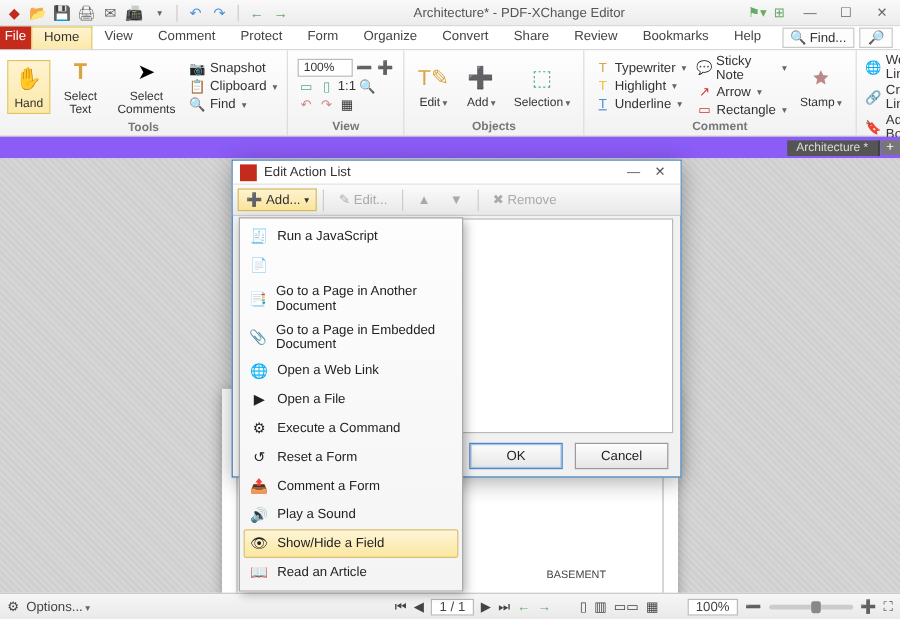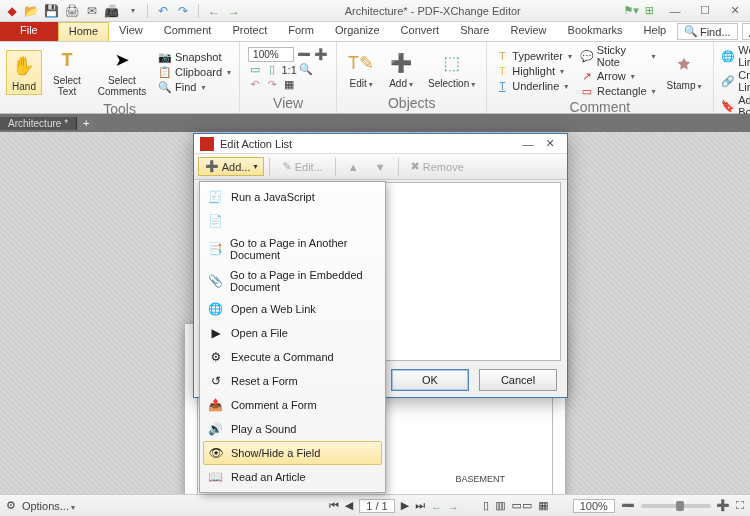--- a/index.html
+++ b/index.html
@@ -8,40 +8,40 @@
 
 .titlebar { height: 22px; background: linear-gradient(#f9f9f9,#ececec); display: flex; align-items: center; border-bottom: 1px solid #d0d0d0; }
 .qat { display: flex; gap: 4px; margin-left: 4px; align-items: center; }
 .qat-icon { width: 16px; height: 16px; display:flex; align-items:center; justify-content:center; font-size:12px;}
 .title { flex: 1; text-align: center; color: #555; font-size: 11px; }
 .winbtns { display: flex; }
 .winbtn { width: 30px; height: 22px; display: flex; align-items: center; justify-content: center; color: #666; }
 
 
 .tabstrip { height: 20px; background: #fff; display: flex; border-bottom: 1px solid #d0d0d0; }
-.filetab { background:#c42b1c; color:#fff; padding: 2px 20px; font-size:11px;}
+.filetab { background:#c42b1c; color:#fff; padding: 2px 4px; font-size:11px;}
 .tab { padding: 2px 10px; color: #444; cursor: pointer; border-right:1px solid transparent;}
 .tab.active { background: linear-gradient(#fef3d0, #fbe9a9); border:1px solid #e0c65a; border-bottom:none; color:#333;}
 .tabright { margin-left:auto; display:flex; align-items:center; gap:4px; padding-right:6px;}
 .smallbtn { border:1px solid #c8c8c8; background:#fdfdfd; padding:1px 6px; font-size:10px; color:#333; display:flex; align-items:center; gap:2px;}
 
 
 .ribbon { height: 72px; background: linear-gradient(#fefefe,#f2f2f2); display:flex; border-bottom:1px solid #c0c0c0;}
 .group { border-right:1px solid #ddd; display:flex; flex-direction:column; align-items:center; padding:2px 6px;}
 .group-body { display:flex; flex:1; align-items:center; gap:4px;}
-.group-label { font-size:14px; color:#777; padding-top:1px;}
+.group-label { font-size:10px; color:#777; padding-top:1px;font-weight:bold;}
 .bigbtn { display:flex; flex-direction:column; align-items:center; justify-content:center; gap:2px; padding:2px 4px; border:1px solid transparent;}
 .bigbtn.sel { background:linear-gradient(#fef3d0,#fbe9a9); border:1px solid #e0c65a;}
 .bigicon { width:26px; height:26px; display:flex; align-items:center; justify-content:center; font-size:18px;}
 .bigbtn-label { font-size:10px; color:#333;}
 .minirow { display:flex; flex-direction:column; gap:1px;}
 .miniline { display:flex; align-items:center; gap:3px; font-size:10px; color:#333; padding:0 2px;}
 .miniicon { width:14px; height:14px; display:flex; align-items:center; justify-content:center; font-size:11px;}
 .zoombox { border:1px solid #bbb; background:#fff; padding:1px 4px; font-size:10px; width:46px;}
-.doctab { position:absolute; top:114px; left:0; height:18px; background:#737373; color:#ddd; width:100%; display:flex; align-items:center;}
+.doctab { position:absolute; top:114px; left:0; height:18px; background:#8b5cf6; color:#ddd; width:100%; display:flex; align-items:center;justify-content:flex-end;}
 .doctab-label { background:#555; padding:1px 8px; font-size:10px; border-right:1px solid #333;}
 .canvas { position:absolute; top:132px; left:0; right:0; bottom:22px; background: repeating-linear-gradient(45deg,#cfcfcf,#cfcfcf 2px,#d6d6d6 2px,#d6d6d6 4px); display:flex; align-items:flex-end; justify-content:center; overflow:hidden;}
 .page { width:380px; height:200px; background:#fff; box-shadow:0 2px 10px rgba(0,0,0,.3); margin-bottom:-30px; position:relative;}
 .page::before { content:""; position:absolute; inset:12px; border:1px solid #bbb;}
 .page::after { content:"BASEMENT"; position:absolute; right:60px; bottom:40px; font-size:9px; color:#444;}
 
 
 .statusbar { position:absolute; bottom:0; left:0; right:0; height:22px; background:linear-gradient(#f6f6f6,#e9e9e9); border-top:1px solid #ccc; display:flex; align-items:center; gap:6px; padding:0 6px; font-size:10px; color:#444;}
 .stat-spacer { flex:1;}
 .pgbox { border:1px solid #bbb; background:#fff; padding:0 6px;}

